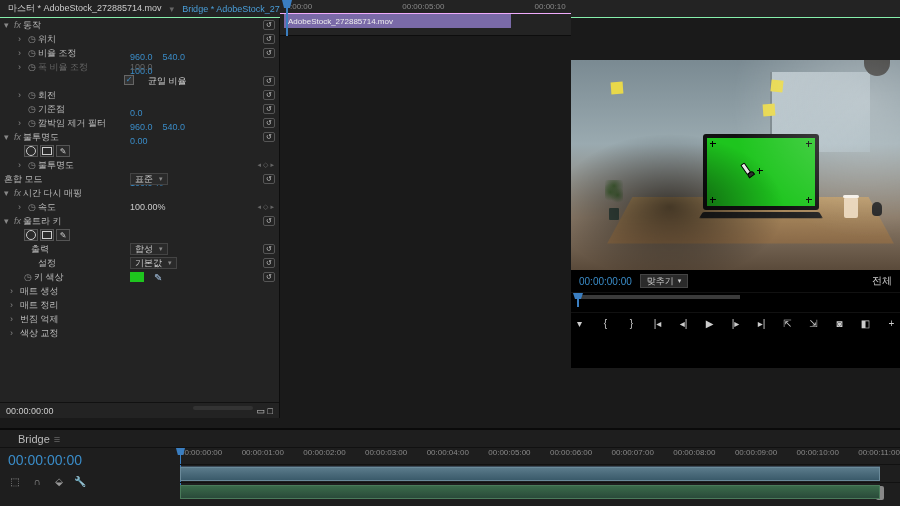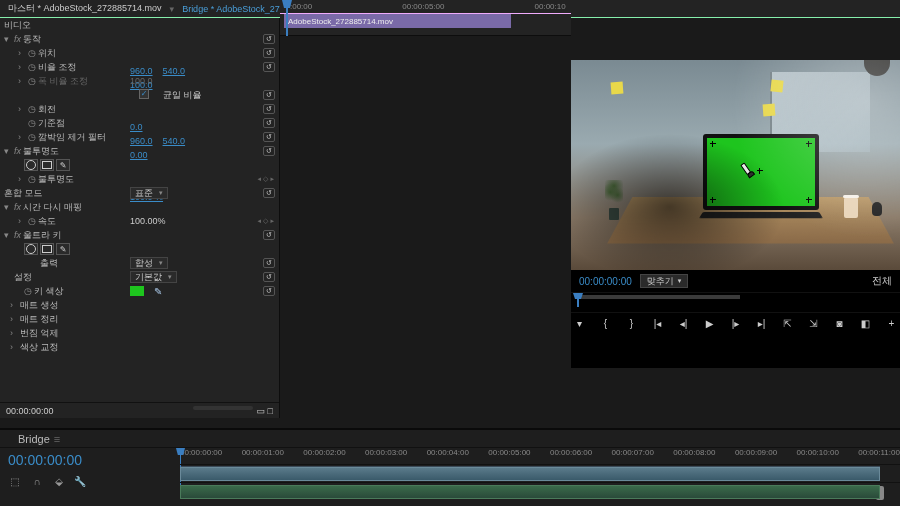--- a/index.html
+++ b/index.html
@@ -12,21 +12,21 @@
 .tri { display:inline-block; width:0; height:0; border-left:4px solid #888; border-top:3px solid transparent; border-bottom:3px solid transparent; }
 
 
 .effect-panel { width:280px; background:#232323; border-right:1px solid #0d0d0d; position:absolute; top:18px; left:0; height:400px; overflow:hidden; }
 .row { display:flex; align-items:center; height:14px; padding-left:4px; position:relative; font-size:9px; }
 .row .chev { width:10px; color:#888; cursor:pointer; }
 .row .clock { width:10px; color:#888; cursor:pointer; }
 .row .lbl { flex:0 0 auto; color:#bbb; }
 .row .fx { color:#888; font-style:italic; margin-right:2px; }
 .vals { position:absolute; left:130px; display:flex; gap:10px; }
-.val { color:#3a8cc8; text-decoration:underline; cursor:pointer;margin-top:36px; }
+.val { color:#3a8cc8; cursor:pointer;margin-top:36px; }
 .ctrls { position:absolute; right:4px; display:flex; gap:2px; align-items:center; }
 .reset { width:12px; height:10px; border:1px solid #555; border-radius:2px; display:flex; align-items:center; justify-content:center; font-size:7px; cursor:pointer; }
 .kf-nav { display:flex; gap:0; align-items:center; }
 .kf-nav span { font-size:7px; color:#666; cursor:pointer; padding:0 1px; }
 .chk { width:10px; height:10px; border:1px solid #666; display:inline-flex; align-items:center; justify-content:center; background:#333; cursor:pointer; }
 .chk.on::after { content:"✓"; font-size:8px; color:#3a8cc8; }
 .dd { background:#2a2a2a; border:1px solid #444; padding:0 4px; height:12px; display:flex; align-items:center; gap:6px; cursor:pointer; font-size:9px; }
 .dd::after { content:"▾"; font-size:7px; color:#888; }
 .tools-row { display:flex; gap:2px; margin-left:6px; }
 .tool-sq { width:14px; height:12px; border:1px solid #555; background:#2a2a2a; cursor:pointer; display:flex; align-items:center; justify-content:center; }
@@ -114,23 +114,20 @@
   <div class="source-ruler">
     <span>:00:00</span>
     <span>00:00:05:00</span>
     <span>00:00:10</span>
   </div>
   <div class="clip-bar">AdobeStock_272885714.mov</div>
 </div>
 <div class="source-play" style="left:286px"></div>
 
 <div class="effect-panel">
-  <div class="row">
-      <span class="lbl">비디오</span>
-    </div>
 
   <div class="row">
       <span class="chev">▾</span>
       <span class="fx">fx</span>
       <span class="lbl">동작</span>
       <div class="ctrls">
         <span class="reset">↺</span>
       </div>
     </div>
   <div class="row" style="padding-left:18px">
@@ -158,21 +155,21 @@
     </div>
   <div class="row" style="padding-left:18px;color:#666">
       <span class="chev">›</span>
       <span class="clock">◷</span>
       <span class="lbl" style="color:#666">폭 비율 조정</span>
       <div class="vals">
         <span style="color:#666">100.0</span>
       </div>
     </div>
   <div class="row" style="padding-left:40px">
-      <div class="vals" style="left:139px">
+      <div class="vals" style="left:124px">
         <span class="chk on"></span> 
         <span style="margin-left:4px">균일 비율</span>
       </div>
       <div class="ctrls">
         <span class="reset">↺</span>
       </div>
     </div>
   <div class="row" style="padding-left:18px">
       <span class="chev">›</span>
       <span class="clock">◷</span>
@@ -277,30 +274,30 @@
         <span class="reset">↺</span>
       </div>
     </div>
   <div class="row" style="padding-left:18px">
       <div class="tools-row">
         <span class="tool-sq circ"></span>
         <span class="tool-sq rect"></span>
         <span class="tool-sq pen"></span>
       </div>
     </div>
-  <div class="row" style="padding-left:40px">
+  <div class="row" style="padding-left:31px">
       <span class="lbl">출력</span>
       <div class="vals">
         <span class="dd">합성</span>
       </div>
       <div class="ctrls">
         <span class="reset">↺</span>
       </div>
     </div>
-  <div class="row" style="padding-left:14px">
+  <div class="row" style="padding-left:38px">
       <span class="lbl">설정</span>
       <div class="vals">
         <span class="dd">기본값</span>
       </div>
       <div class="ctrls">
         <span class="reset">↺</span>
       </div>
     </div>
   <div class="row" style="padding-left:24px">
       <span class="clock">◷</span>

